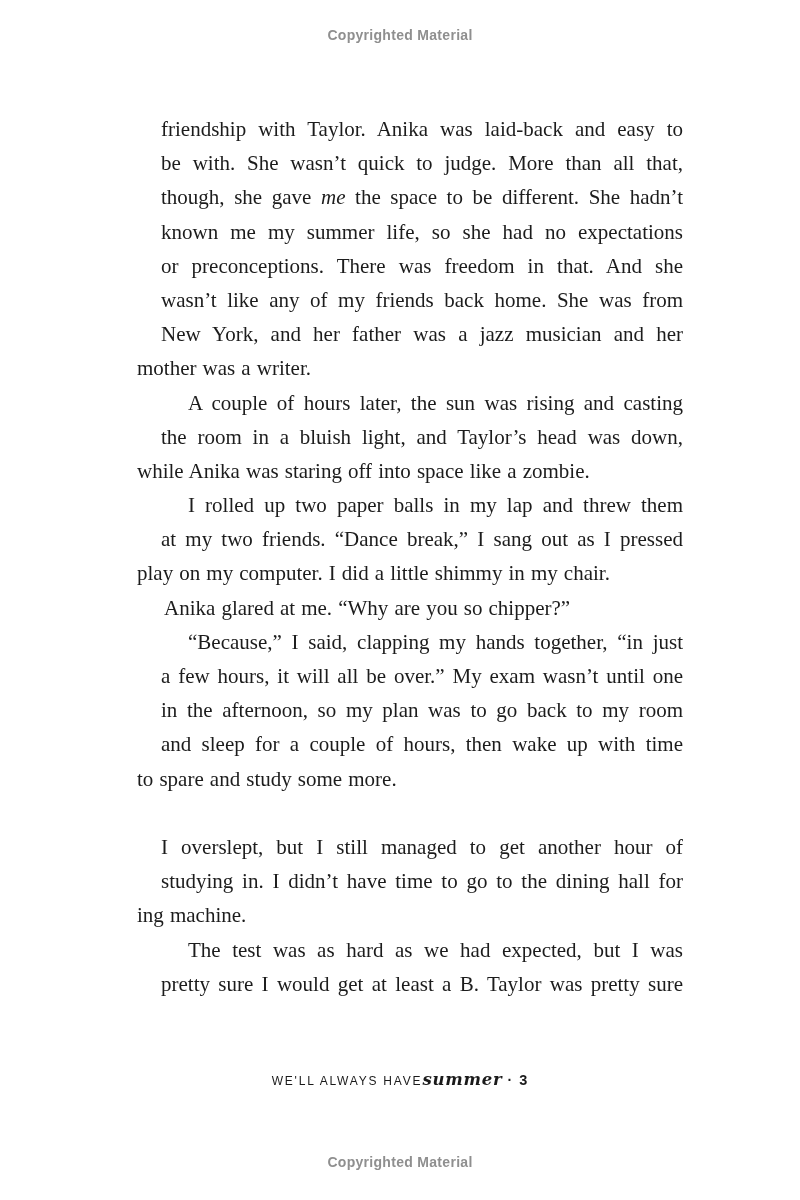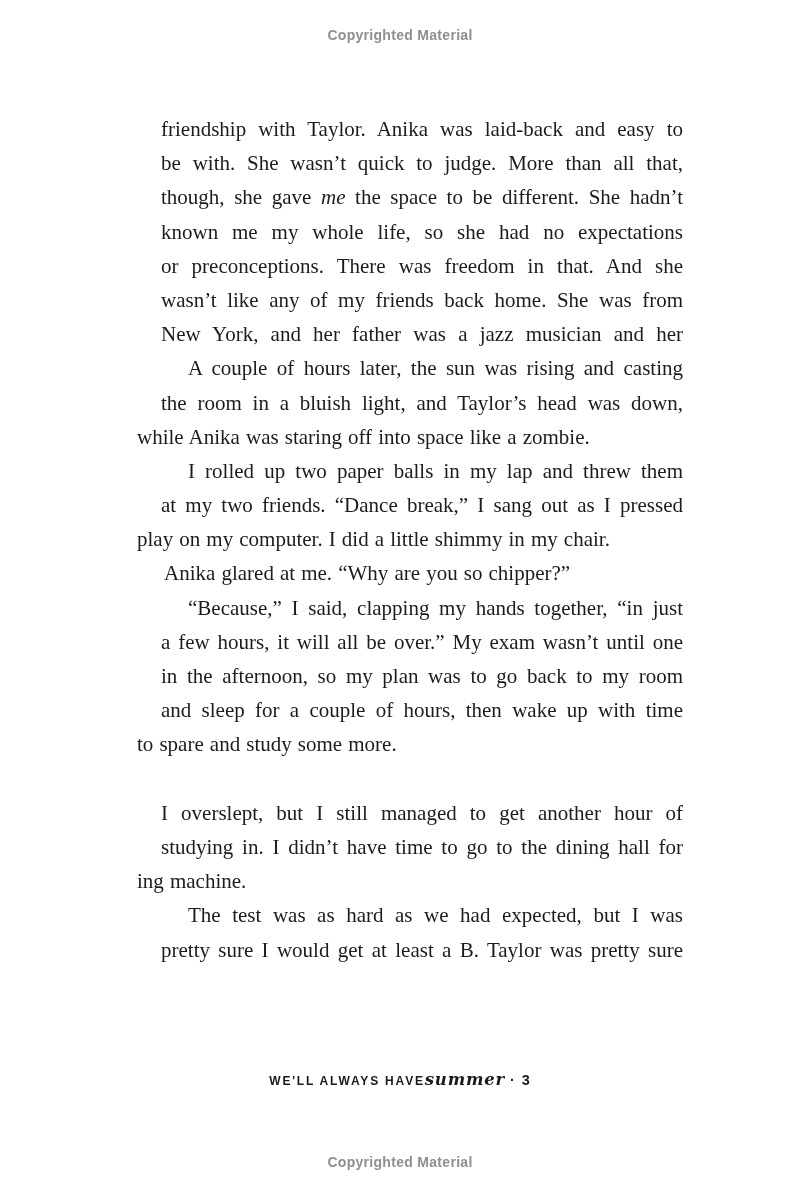--- a/index.html
+++ b/index.html
@@ -45,21 +45,21 @@
   .page-footer {
     position: absolute; left: 0; right: 0;
     top: 1070px;
     text-align: center;
     color: #1a1a1a;
     white-space: nowrap;
   }
   .footer-caps {
     font-family: "Liberation Sans", sans-serif;
     font-size: 12px;
-    font-weight: 700;
+    font-weight: 400;
     letter-spacing: 1.8px;
   }
   .footer-script {
     font-family: "DejaVu Serif", serif;
     font-style: italic;
     font-weight: 700;
     font-size: 16.5px;
     letter-spacing: 0.8px;
     margin-left: 0;
   }
@@ -77,24 +77,25 @@
 </style>
 </head>
 <body>
 
 <div class="copyright top">Copyrighted Material</div>
 
 <div class="body-text">
     <div class="line just"><span>friendship with Taylor. Anika was laid-back and easy to</span></div>
     <div class="line just"><span>be with. She wasn’t quick to judge. More than all that,</span></div>
     <div class="line just"><span>though, she gave </span><em>me</em><span> the space to be different. She hadn’t</span></div>
-    <div class="line just"><span>known me my whole life, so she had no expectations</span></div>
+    <div class="line just"><span>known me my summer life, so she had no expectations</span></div>
     <div class="line just"><span>or preconceptions. There was freedom in that. And she</span></div>
     <div class="line just"><span>wasn’t like any of my friends back home. She was from</span></div>
     <div class="line just"><span>New York, and her father was a jazz musician and her</span></div>
+    <div class="line"><span>mother was a writer.</span></div>
     <div class="line just indent"><span>A couple of hours later, the sun was rising and casting</span></div>
     <div class="line just"><span>the room in a bluish light, and Taylor’s head was down,</span></div>
     <div class="line"><span>while Anika was staring off into space like a zombie.</span></div>
     <div class="line just indent"><span>I rolled up two paper balls in my lap and threw them</span></div>
     <div class="line just"><span>at my two friends. “Dance break,” I sang out as I pressed</span></div>
     <div class="line"><span>play on my computer. I did a little shimmy in my chair.</span></div>
     <div class="line indent"><span>Anika glared at me. “Why are you so chipper?”</span></div>
     <div class="line just indent"><span>“Because,” I said, clapping my hands together, “in just</span></div>
     <div class="line just"><span>a few hours, it will all be over.” My exam wasn’t until one</span></div>
     <div class="line just"><span>in the afternoon, so my plan was to go back to my room</span></div>

